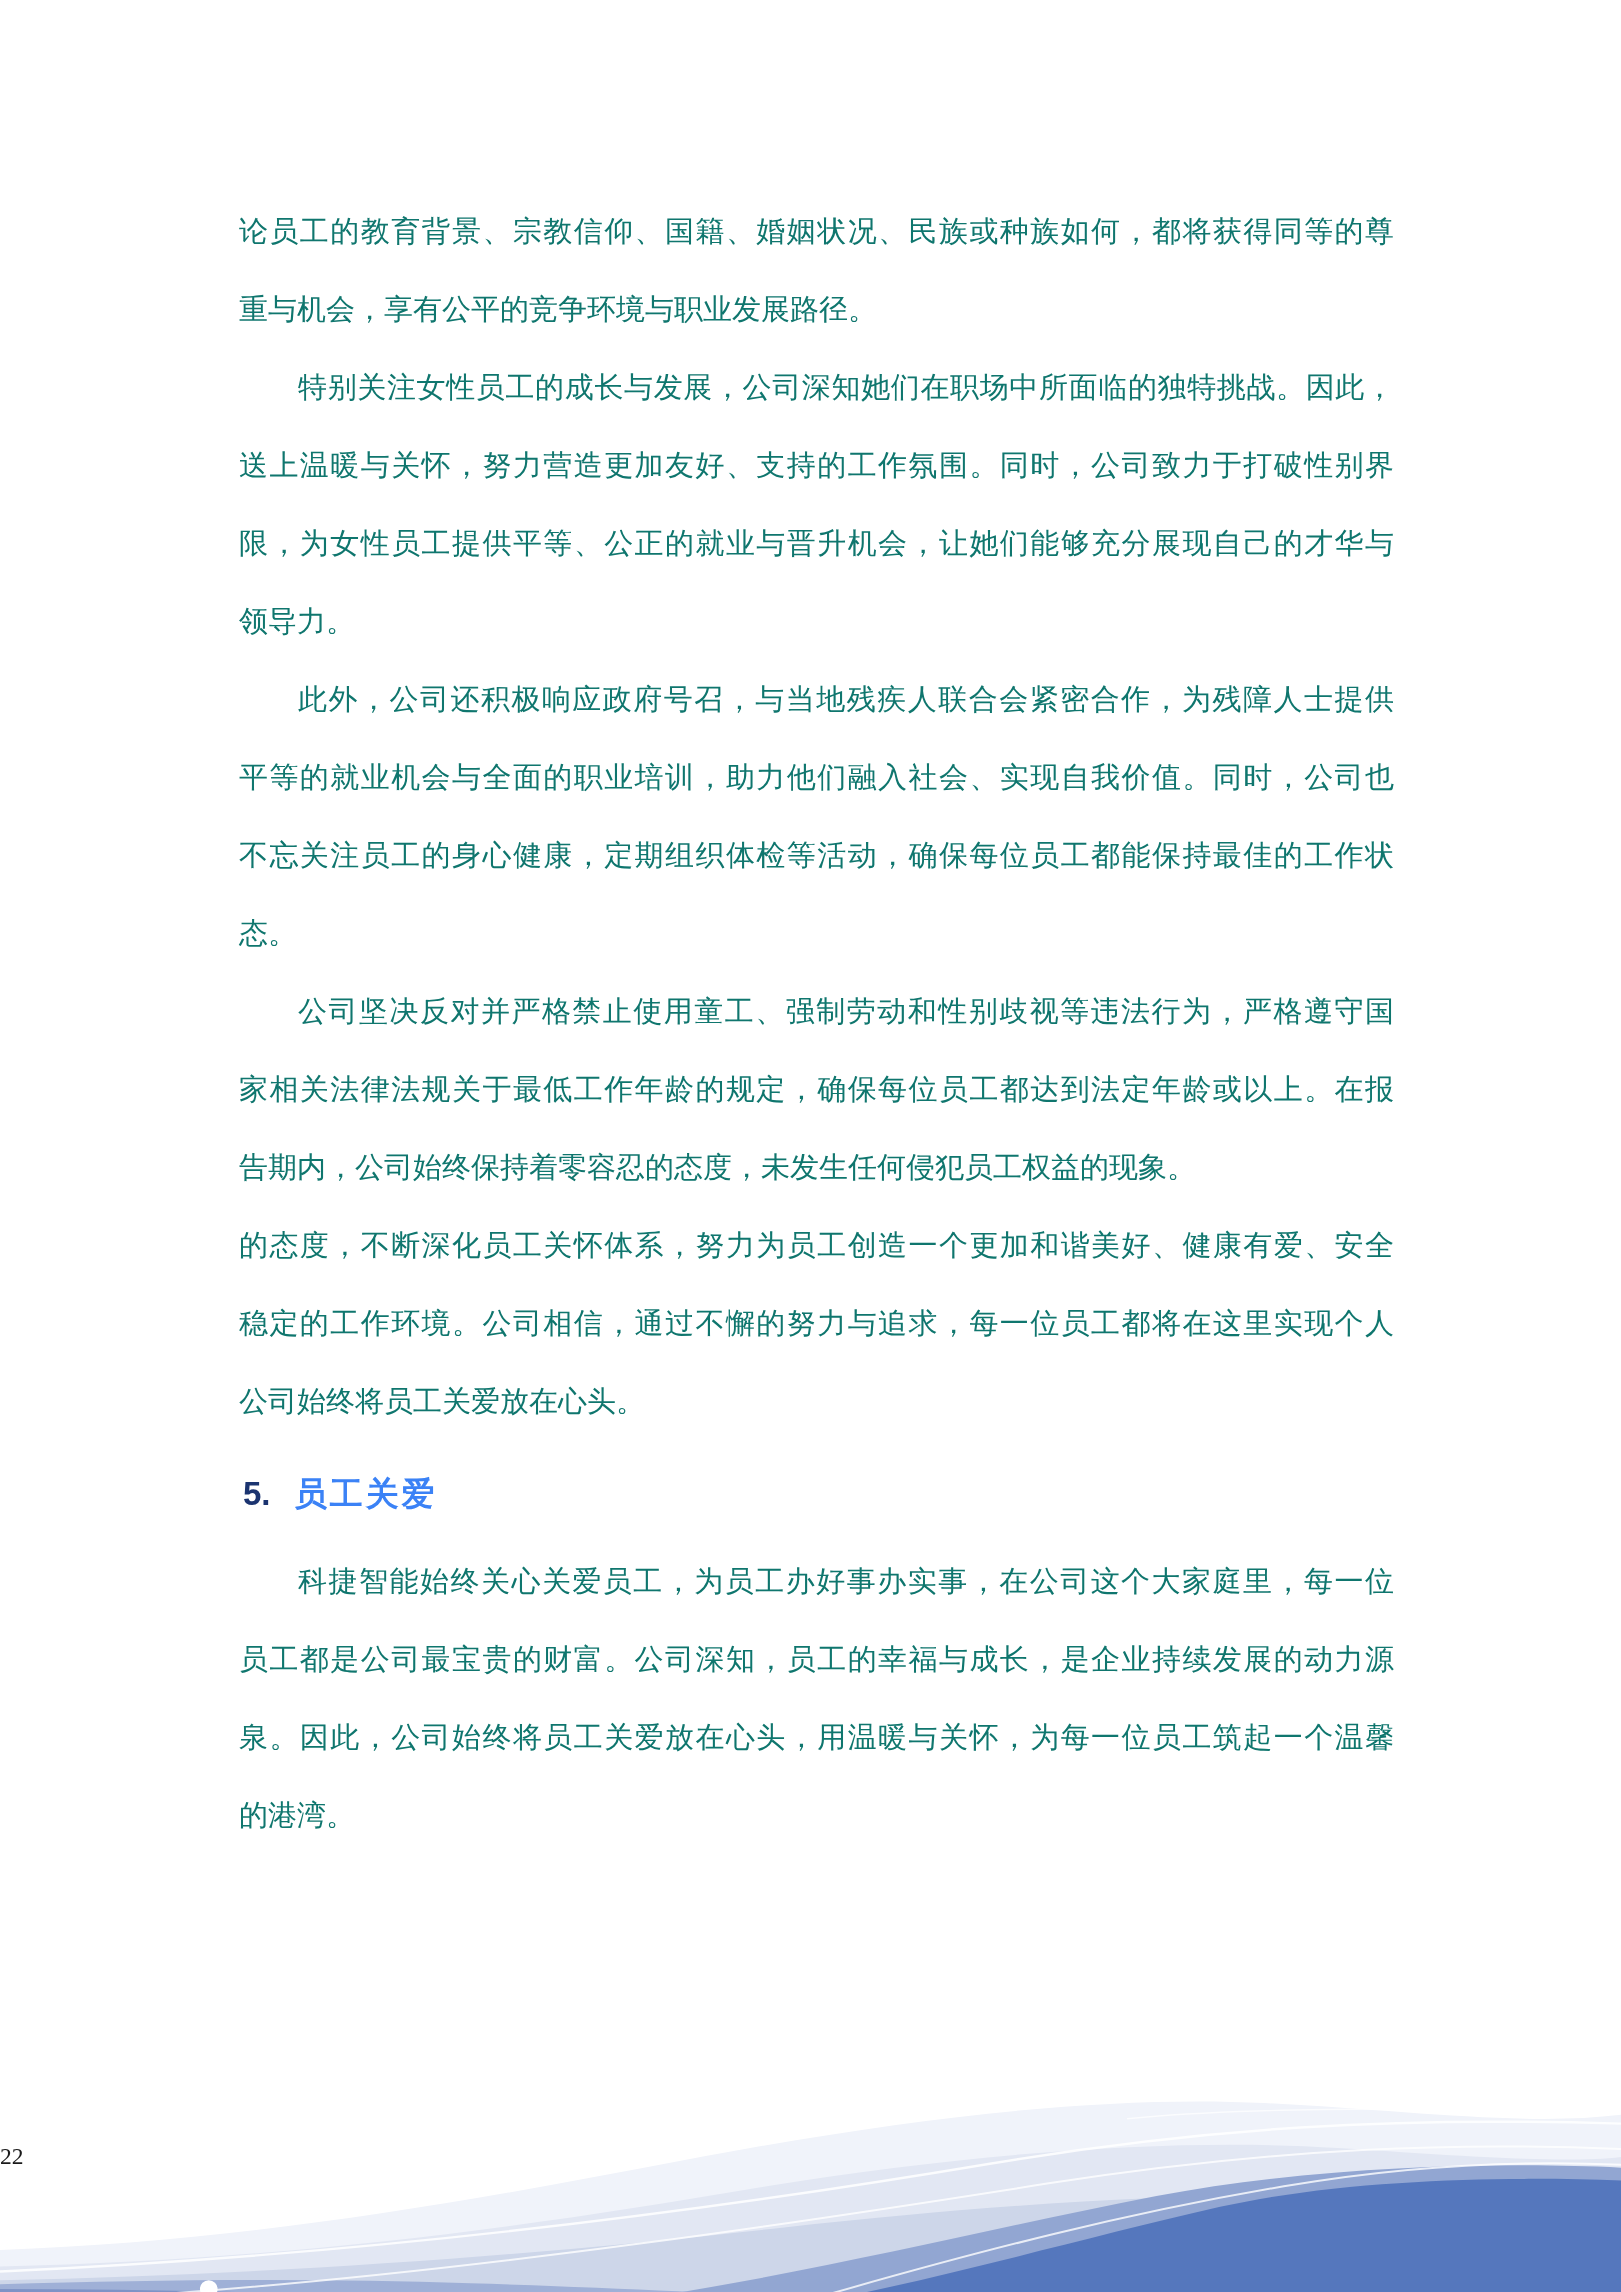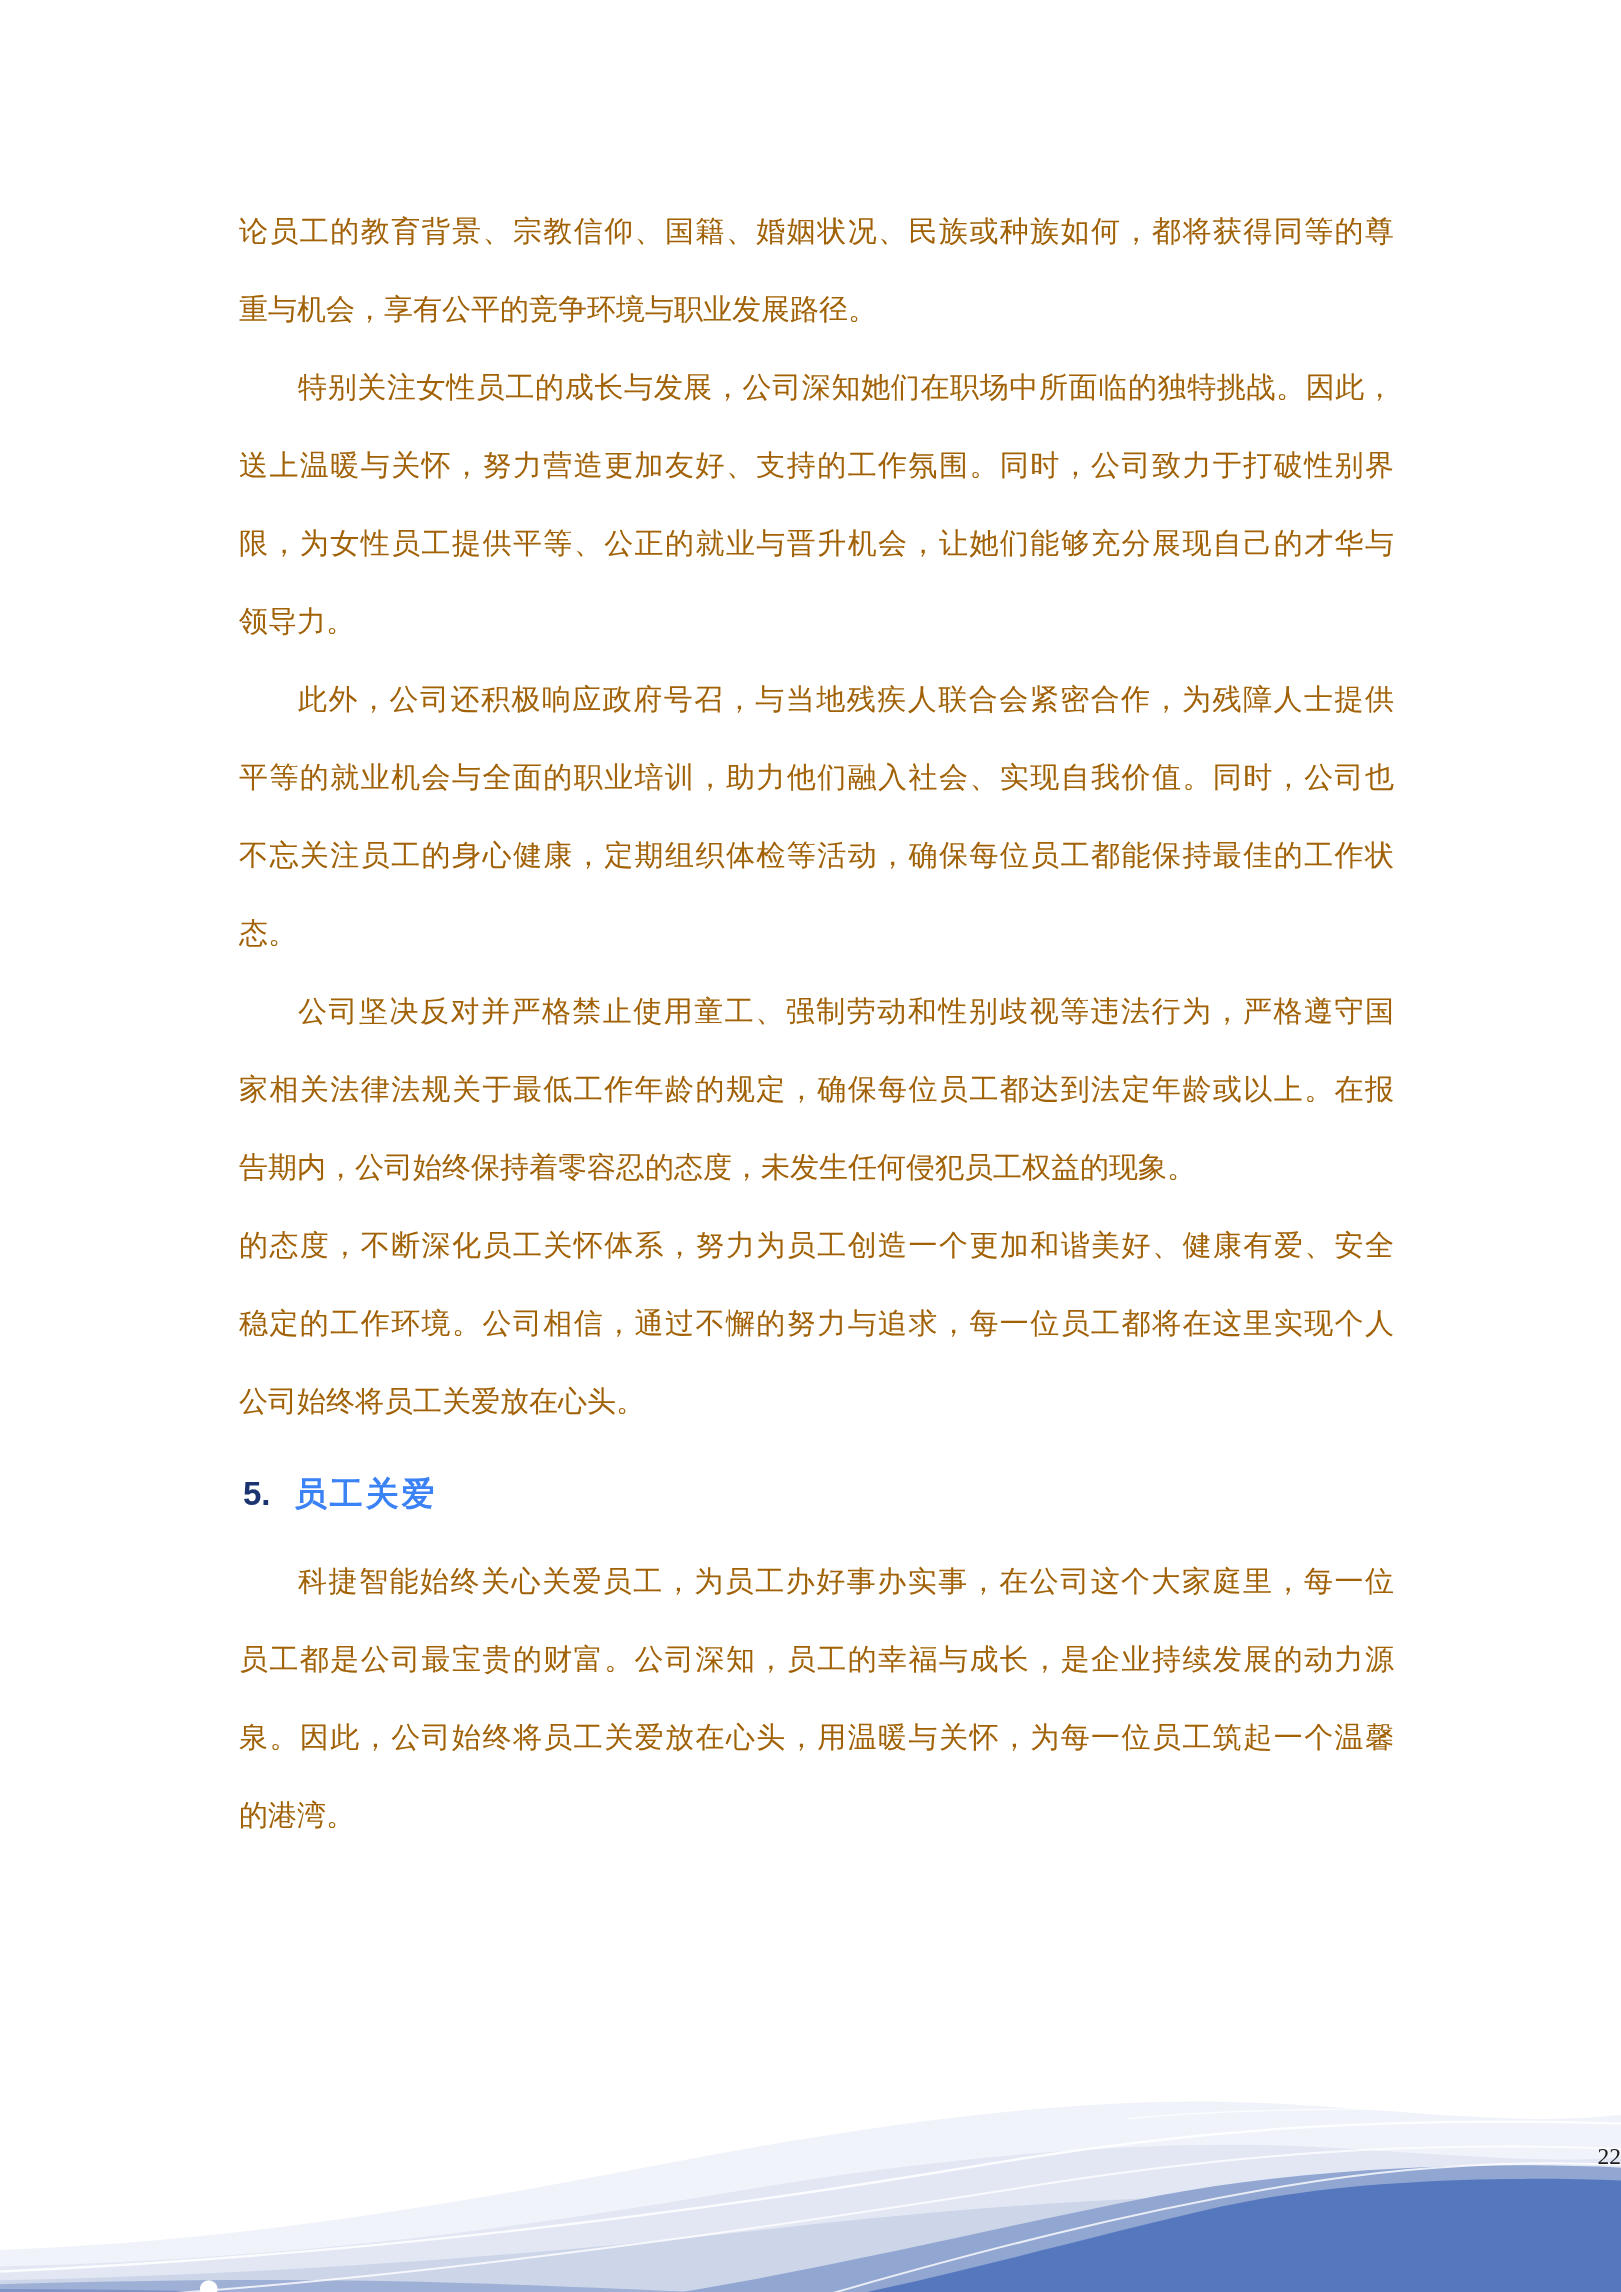--- a/index.html
+++ b/index.html
@@ -5,35 +5,35 @@
   html,body{margin:0;padding:0;}
   body{
     width:1621px;height:2293px;position:relative;background:#ffffff;overflow:hidden;
     font-family:"Liberation Sans","DejaVu Sans",sans-serif;
   }
   .page{position:absolute;inset:0;background:#ffffff;}
   .text-body{
     position:absolute;left:239px;top:192px;width:1155px;
   }
   .line{
-    height:78px;line-height:78px;font-size:29px;color:#a16207;
+    height:78px;line-height:78px;font-size:29px;color:#0f766e;
     text-align:justify;white-space:nowrap;
   }
   .line.fill{text-align-last:justify;white-space:normal;height:78px;overflow:hidden;}
   .line.indent{text-indent:59px;}
   .heading{
     margin-top:23.5px;height:59px;line-height:59px;padding-left:3.9px;
     display:flex;align-items:center;
   }
   .h-num{color:#1B3470;font-weight:bold;font-size:33px;margin-right:23.5px;}
   .h-title{color:#3b82f6;font-weight:bold;font-size:33px;letter-spacing:2.9px;}
   .heading + .para{margin-top:19.6px;}
   .page-number{
     position:absolute;left:0;right:0;top:2142px;height:29px;line-height:29px;
-    text-align:right;font-family:"Liberation Serif","DejaVu Serif",serif;
+    text-align:left;font-family:"Liberation Serif","DejaVu Serif",serif;
     font-size:23.5px;color:#1a1a1a;z-index:3;
   }
   .wave-decor{position:absolute;left:0;bottom:0;width:1621px;height:235px;z-index:1;}
 </style>
 </head>
 <body>
 
 <div class="page">
 
   <div class="text-body">

